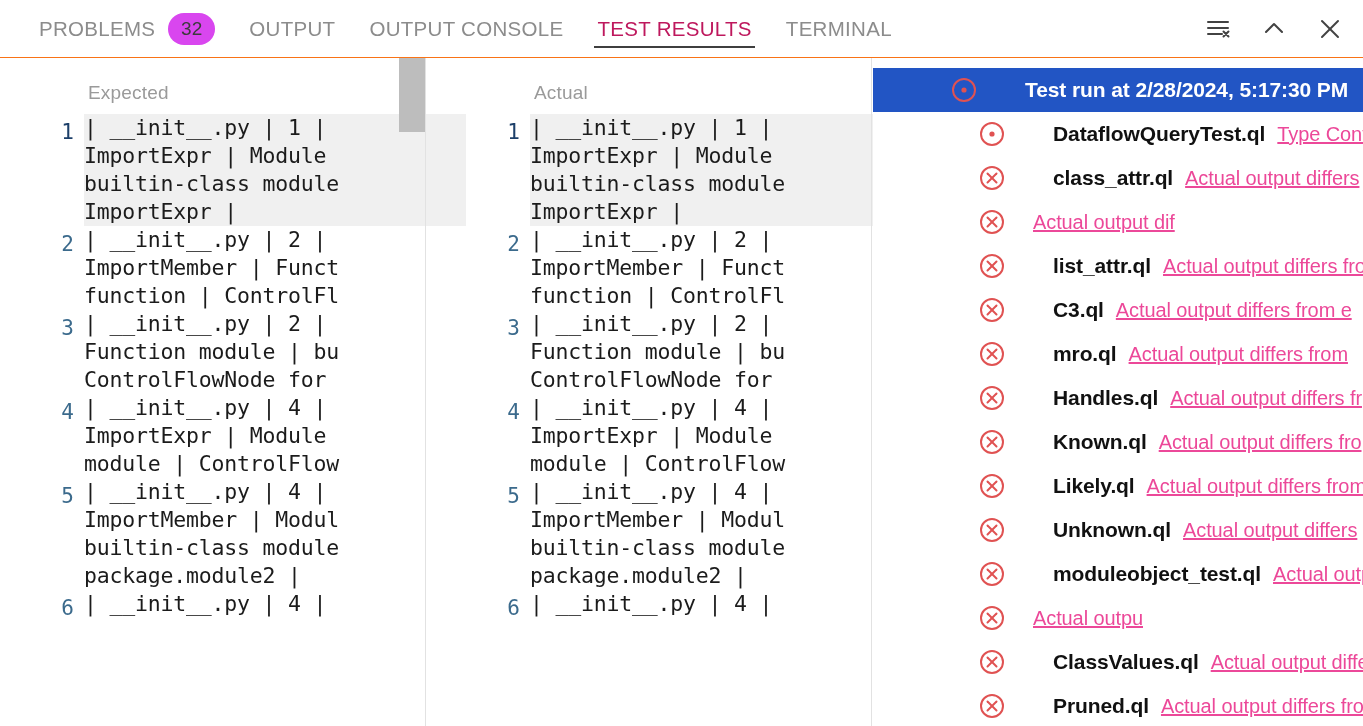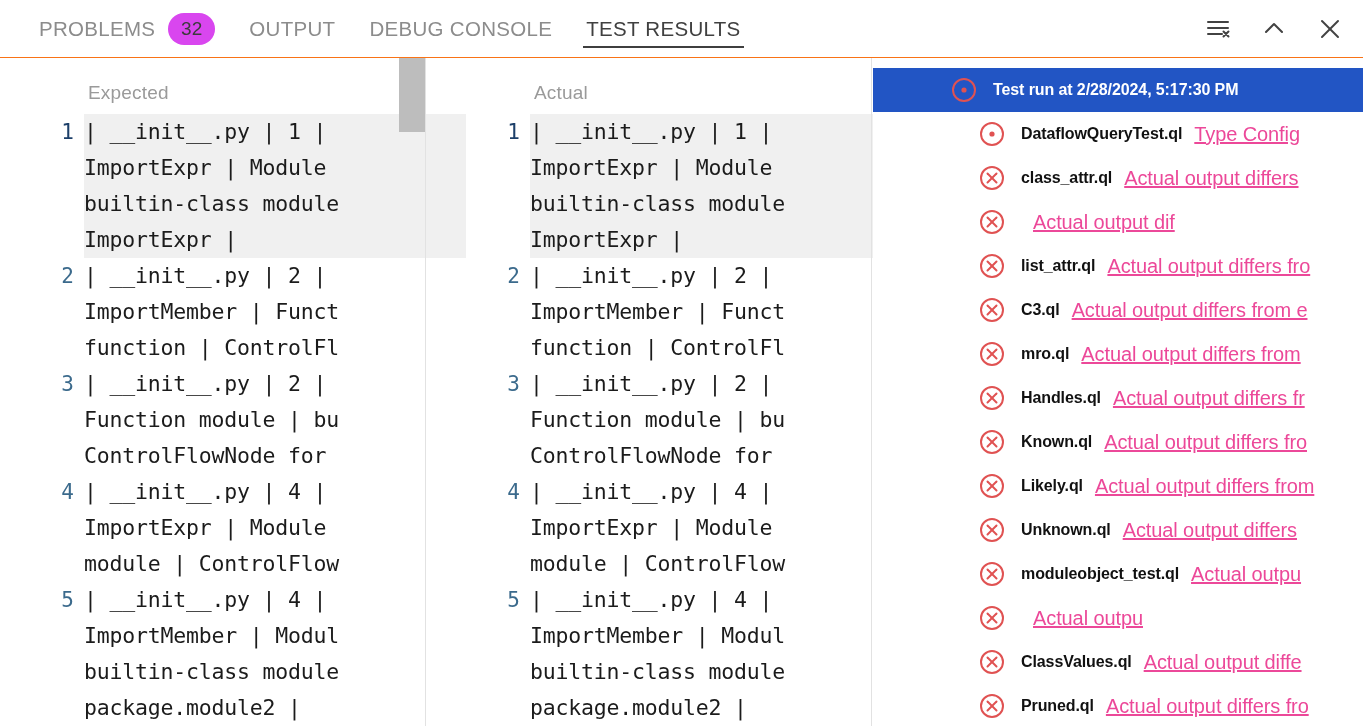--- a/index.html
+++ b/index.html
@@ -46,21 +46,21 @@
     display: flex;
     align-items: center;
     height: 58px;
     padding: 0 17px;
     color: #8c8c8c;
     font-size: 20.5px;
     letter-spacing: 0.3px;
     white-space: nowrap;
     cursor: pointer;
   }
-  .tab.active { color: #404040; }
+  .tab.active { color: #be185d; }
   .tab.active::after {
     content: "";
     position: absolute;
     left: 14px; right: 14px;
     bottom: 10px;
     height: 2px;
     background: #3f3f3f;
   }
 
   .badge {
@@ -155,21 +155,21 @@
     line-height: 36px;
     font-family: "DejaVu Sans Mono", monospace;
     user-select: none;
   }
   .code-row:first-child .gutter { color: #1c3f69; }
 
   .code-row .code-text {
     flex: 1 1 auto;
     font-family: "DejaVu Sans Mono", monospace;
     font-size: 21.5px;
-    line-height: 36px;
+    line-height: 28px;
     color: #1b1b1b;
     white-space: pre;
     overflow: hidden;
     letter-spacing: -0.2px;
   }
   .code-row.first-line .code-text { background: #f0f0f0; }
 
   
   .v-scrollbar {
     position: absolute;
@@ -218,24 +218,25 @@
   .tree-row.root .tree-label { color: #ffffff; font-weight: bold; }
 
   .tree-icon {
     flex: 0 0 auto;
     width: 30px; height: 30px;
     margin-right: 14px;
     display: flex; align-items: center; justify-content: center;
   }
 
   .tree-label {
-    font-size: 16px;
+    font-size: 21px;
     color: #111111;
     font-weight: bold;
     letter-spacing: -0.1px;
+    margin-left: 32px;
   }
   .tree-desc {
     font-size: 20px;
     color: #ec4899;
     margin-left: 12px;
     letter-spacing: -0.1px;
     text-decoration: underline;
   }
 </style>
 </head>
@@ -246,24 +247,27 @@
   <div class="panel-header">
     <div class="tabs" id="tabs-host">
         <div class="tab">
           <span>PROBLEMS</span>
           <span class="badge">32</span>
         </div>
         <div class="tab">
           <span>OUTPUT</span>
         </div>
         <div class="tab">
-          <span>DEBUG CONSOLE</span>
+          <span>OUTPUT CONSOLE</span>
         </div>
         <div class="tab active">
           <span>TEST RESULTS</span>
+        </div>
+        <div class="tab">
+          <span>TERMINAL</span>
         </div>
       </div>
     <div class="header-actions">
       <div class="hicon">
         <svg width="30" height="30" viewBox="0 0 30 30" fill="none" stroke="#424242" stroke-width="2" stroke-linecap="round">
           <line x1="5" y1="8" x2="25" y2="8"></line>
           <line x1="5" y1="14" x2="25" y2="14"></line>
           <line x1="5" y1="20" x2="19" y2="20"></line>
           <path d="M20.5 17.5 L25.5 22.5 M25.5 17.5 L20.5 22.5" stroke-width="2"></path>
         </svg>

